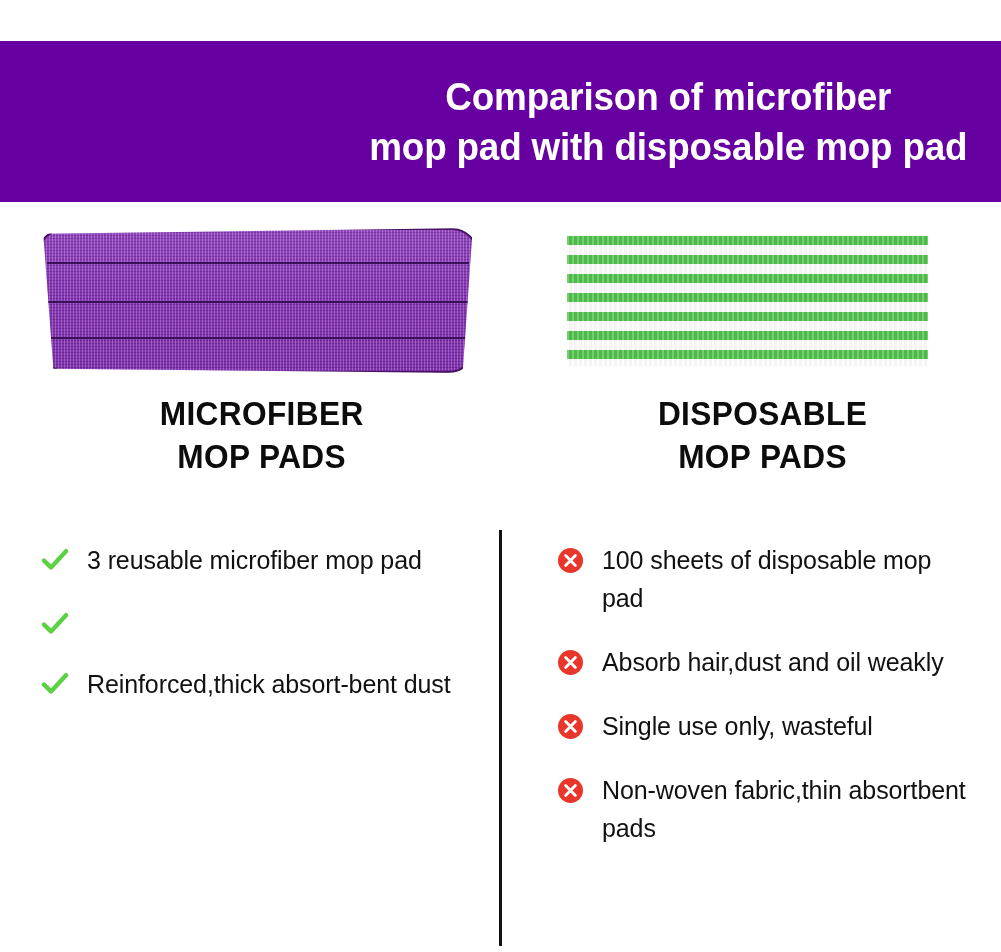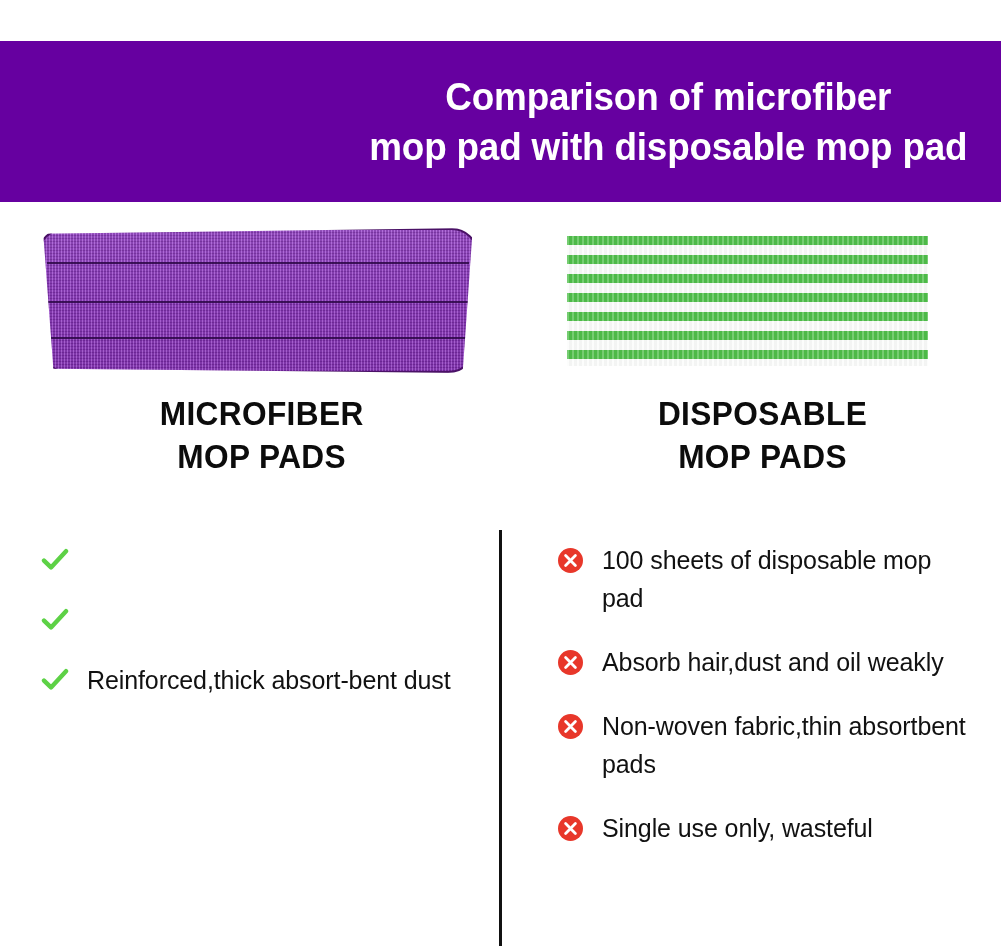--- a/index.html
+++ b/index.html
@@ -250,20 +250,21 @@
 
     <div class="list-col left">
       <div class="inner">
 
         <div class="feature-item">
           <span class="feat-icon">
             <svg width="28" height="24" viewBox="0 0 28 24" aria-hidden="true">
               <path d="M3 12.6 L10 19.4 L25 3.2" fill="none" stroke="#5DD146" stroke-width="4.4" stroke-linecap="round" stroke-linejoin="round"></path>
             </svg>
           </span>
+          <span class="feat-text">3 reusable microfiber mop pad</span>
         </div>
 
         <div class="feature-item">
           <span class="feat-icon">
             <svg width="28" height="24" viewBox="0 0 28 24" aria-hidden="true">
               <path d="M3 12.6 L10 19.4 L25 3.2" fill="none" stroke="#5DD146" stroke-width="4.4" stroke-linecap="round" stroke-linejoin="round"></path>
             </svg>
           </span>
         </div>
 
@@ -303,30 +304,30 @@
           <span class="feat-text">Absorb hair,dust and oil weakly</span>
         </div>
 
         <div class="feature-item">
           <span class="feat-icon">
             <svg width="27" height="27" viewBox="0 0 27 27" aria-hidden="true">
               <circle cx="13.5" cy="13.5" r="12.5" fill="#E8372A"></circle>
               <path d="M8.6 8.6 L18.4 18.4 M18.4 8.6 L8.6 18.4" stroke="#ffffff" stroke-width="2.8" stroke-linecap="round"></path>
             </svg>
           </span>
-          <span class="feat-text">Non-woven fabric,thin absortbent pads</span>
+          <span class="feat-text">Single use only, wasteful</span>
         </div>
 
         <div class="feature-item">
           <span class="feat-icon">
             <svg width="27" height="27" viewBox="0 0 27 27" aria-hidden="true">
               <circle cx="13.5" cy="13.5" r="12.5" fill="#E8372A"></circle>
               <path d="M8.6 8.6 L18.4 18.4 M18.4 8.6 L8.6 18.4" stroke="#ffffff" stroke-width="2.8" stroke-linecap="round"></path>
             </svg>
           </span>
-          <span class="feat-text">Single use only, wasteful</span>
+          <span class="feat-text">Non-woven fabric,thin absortbent pads</span>
         </div>
 
       </div>
     </div>
 
   </div>
 </div>
 
 </body></html>

